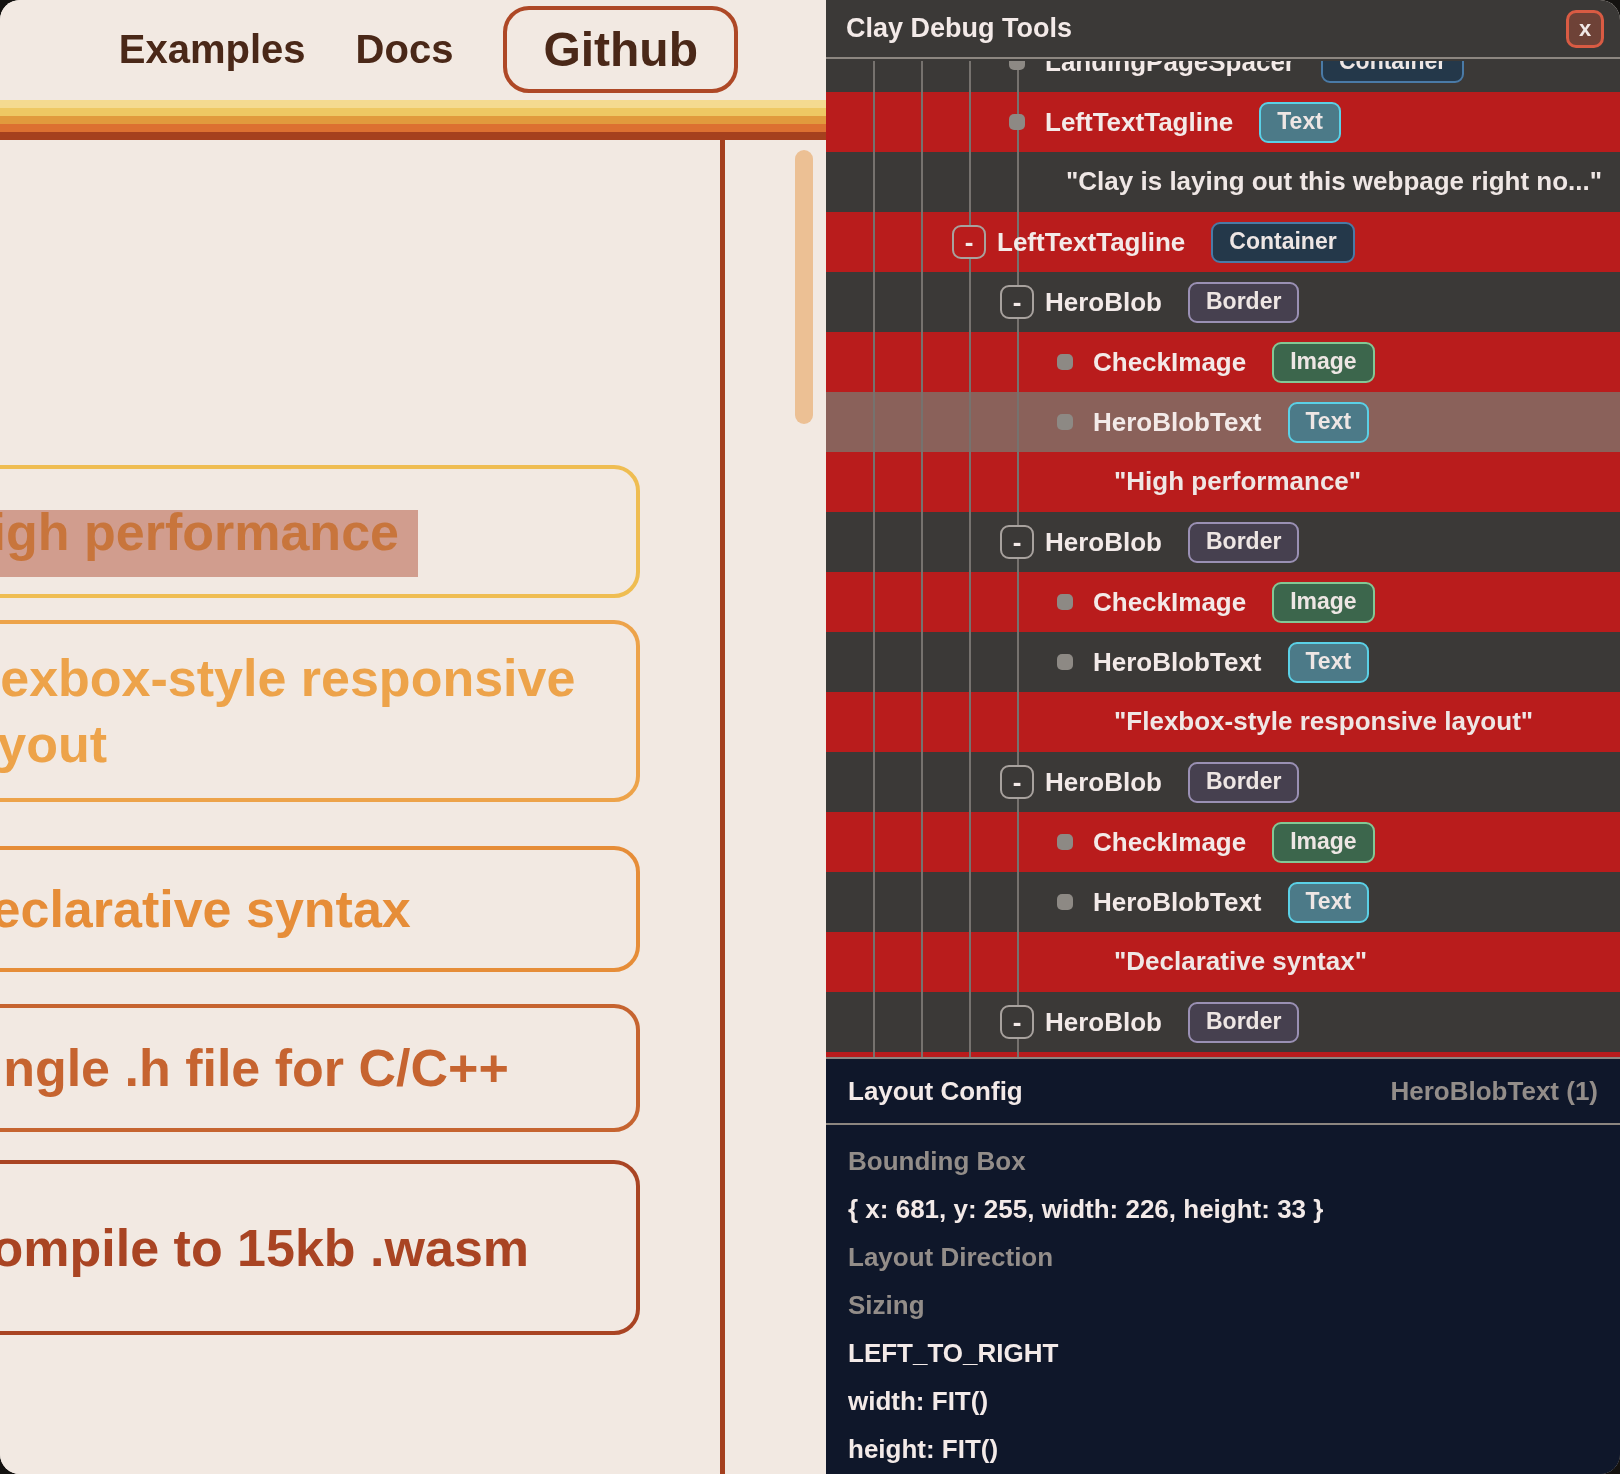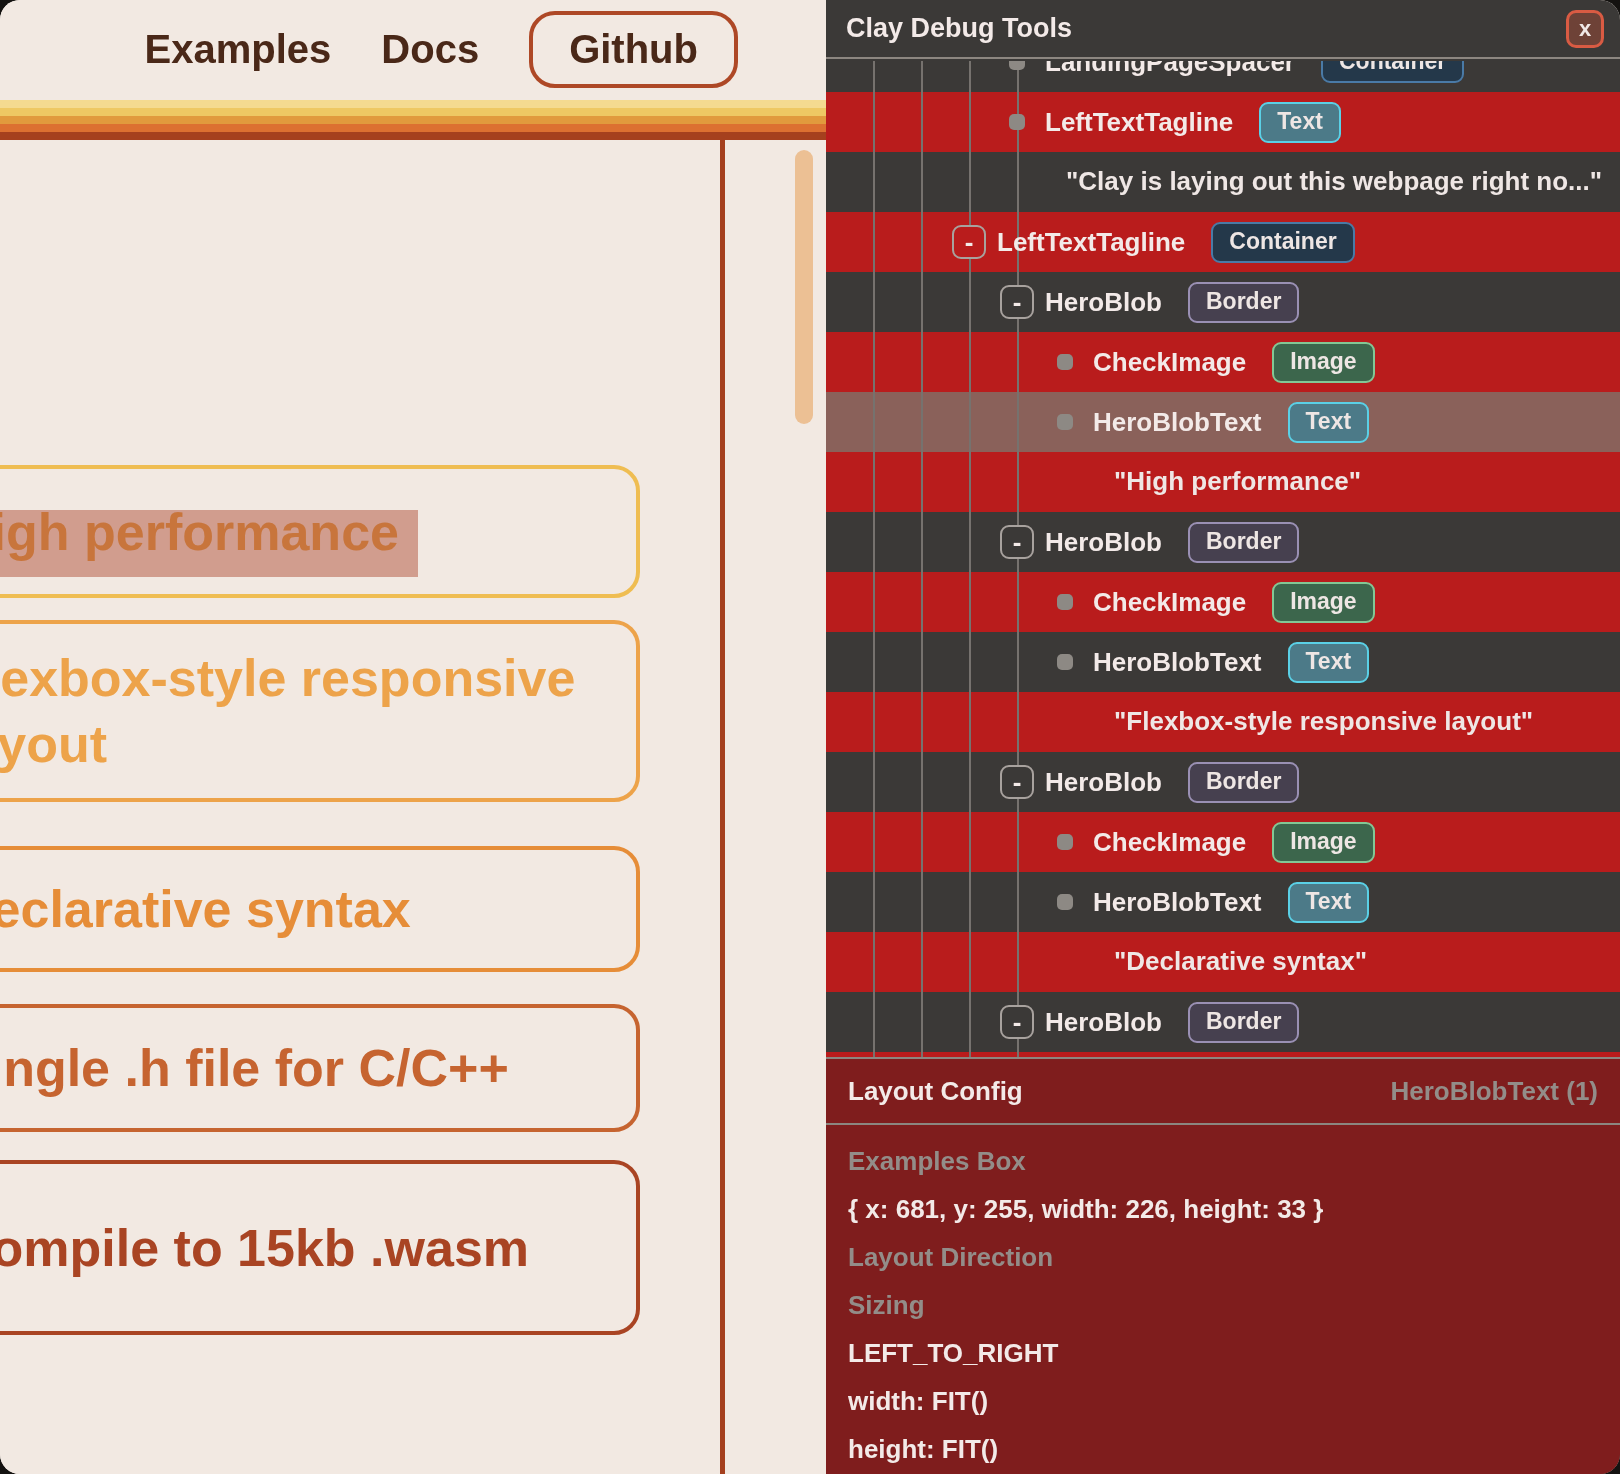--- a/index.html
+++ b/index.html
@@ -3,21 +3,21 @@
 <meta charset="utf-8">
 <style>
   html,body{margin:0;padding:0;background:#141210;}
   *{box-sizing:border-box;font-family:"Liberation Sans",sans-serif;}
   .window{position:relative;width:1620px;height:1474px;overflow:hidden;border-radius:20px;background:#f2e9e2;}
 
   
   .site{position:absolute;left:0;top:0;width:826px;height:100%;background:#f2e9e2;padding-left:16px;}
   .nav{position:absolute;top:0;left:0;width:100%;height:98px;display:flex;align-items:center;justify-content:flex-end;gap:50px;padding-right:88px;}
   .nav-link{font-size:40px;font-weight:700;color:#4a2818;cursor:pointer;}
-  .github-btn{font-size:40px;font-weight:700;color:#4a2818;background:transparent;border:4px solid #ae4826;border-radius:26px;padding:12px 36px;cursor:pointer;}
+  .github-btn{font-size:48px;font-weight:700;color:#4a2818;background:transparent;border:4px solid #ae4826;border-radius:26px;padding:12px 36px;cursor:pointer;}
   .stripes{position:absolute;top:100px;left:0;width:100%;}
   .stripe{height:8px;width:100%;}
   .vdivider{position:absolute;left:720px;top:140px;bottom:0;width:5px;background:#a5401e;}
   .scroll-thumb{position:absolute;left:795px;top:150px;width:18px;height:274px;border-radius:9px;background:#ecc094;}
   .feature{position:absolute;left:-60px;width:700px;border:4px solid;border-radius:26px;display:flex;align-items:center;padding-left:10px;font-size:52px;font-weight:700;line-height:66px;}
   .feature span{max-width:660px;}
   .f1{top:465px;height:133px;border-color:#efbd52;color:#e2a14e;}
   .f2{top:620px;height:182px;border-color:#eda34a;color:#eda34a;}
   .f3{top:846px;height:126px;border-color:#e68d38;color:#e68d38;}
   .f4{top:1004px;height:128px;border-color:#c66430;color:#c66430;}
@@ -36,21 +36,21 @@
   .trow.alt{background:#b91c1c;}
   .trow.hl{background:#8a615a;}
   .trow>*{z-index:2;}
   .collapse{position:absolute;top:13px;width:34px;height:34px;border:2px solid #a8a29e;border-radius:9px;background:inherit;color:#f3eae8;font-size:26px;font-weight:700;display:flex;align-items:center;justify-content:center;line-height:1;cursor:pointer;}
   .bullet{position:absolute;top:22px;width:16px;height:16px;border-radius:5px;background:#8d8984;}
   .rowc{position:relative;height:60px;display:flex;align-items:center;gap:26px;}
   .ename{font-size:26px;font-weight:700;color:#f3eae8;}
   .badge{font-size:23px;font-weight:700;color:#eee6e4;padding:4px 16px 6px;border:2.5px solid;border-radius:9px;}
   .quote{position:relative;display:inline-block;margin-top:14px;font-size:26px;font-weight:700;color:#efe7e5;}
 
-  .config{position:absolute;top:1057px;left:0;right:0;bottom:0;border-top:2px solid #8c8680;background:#7f1d1d;}
+  .config{position:absolute;top:1057px;left:0;right:0;bottom:0;border-top:2px solid #8c8680;background:#0f172a;}
   .config-head{height:66px;border-bottom:2px solid #8c8680;display:flex;align-items:center;justify-content:space-between;padding:0 22px;}
   .config-title{font-size:26px;font-weight:700;color:#f3eae8;}
   .config-selected{font-size:26px;font-weight:700;color:#938d89;}
   .config-lines{padding:12px 22px;}
   .cline{font-size:26px;font-weight:700;color:#f3eae8;line-height:48px;white-space:nowrap;}
   .cline.muted{color:#938d89;}
 </style>
 </head>
 <body>
 
@@ -200,21 +200,21 @@
         </div>
         <div class="trow alt" style="top: 991px;"></div>
       </div>
 
     <div class="config">
       <div class="config-head">
         <span class="config-title">Layout Config</span>
         <span class="config-selected">HeroBlobText (1)</span>
       </div>
       <div class="config-lines" id="config-lines">
-          <div class="cline muted">Examples Box</div>
+          <div class="cline muted">Bounding Box</div>
           <div class="cline">{ x: 681, y: 255, width: 226, height: 33 }</div>
           <div class="cline muted">Layout Direction</div>
           <div class="cline muted">Sizing</div>
           <div class="cline">LEFT_TO_RIGHT</div>
           <div class="cline">width: FIT()</div>
           <div class="cline">height: FIT()</div>
         </div>
     </div>
   </div>
 </div>

